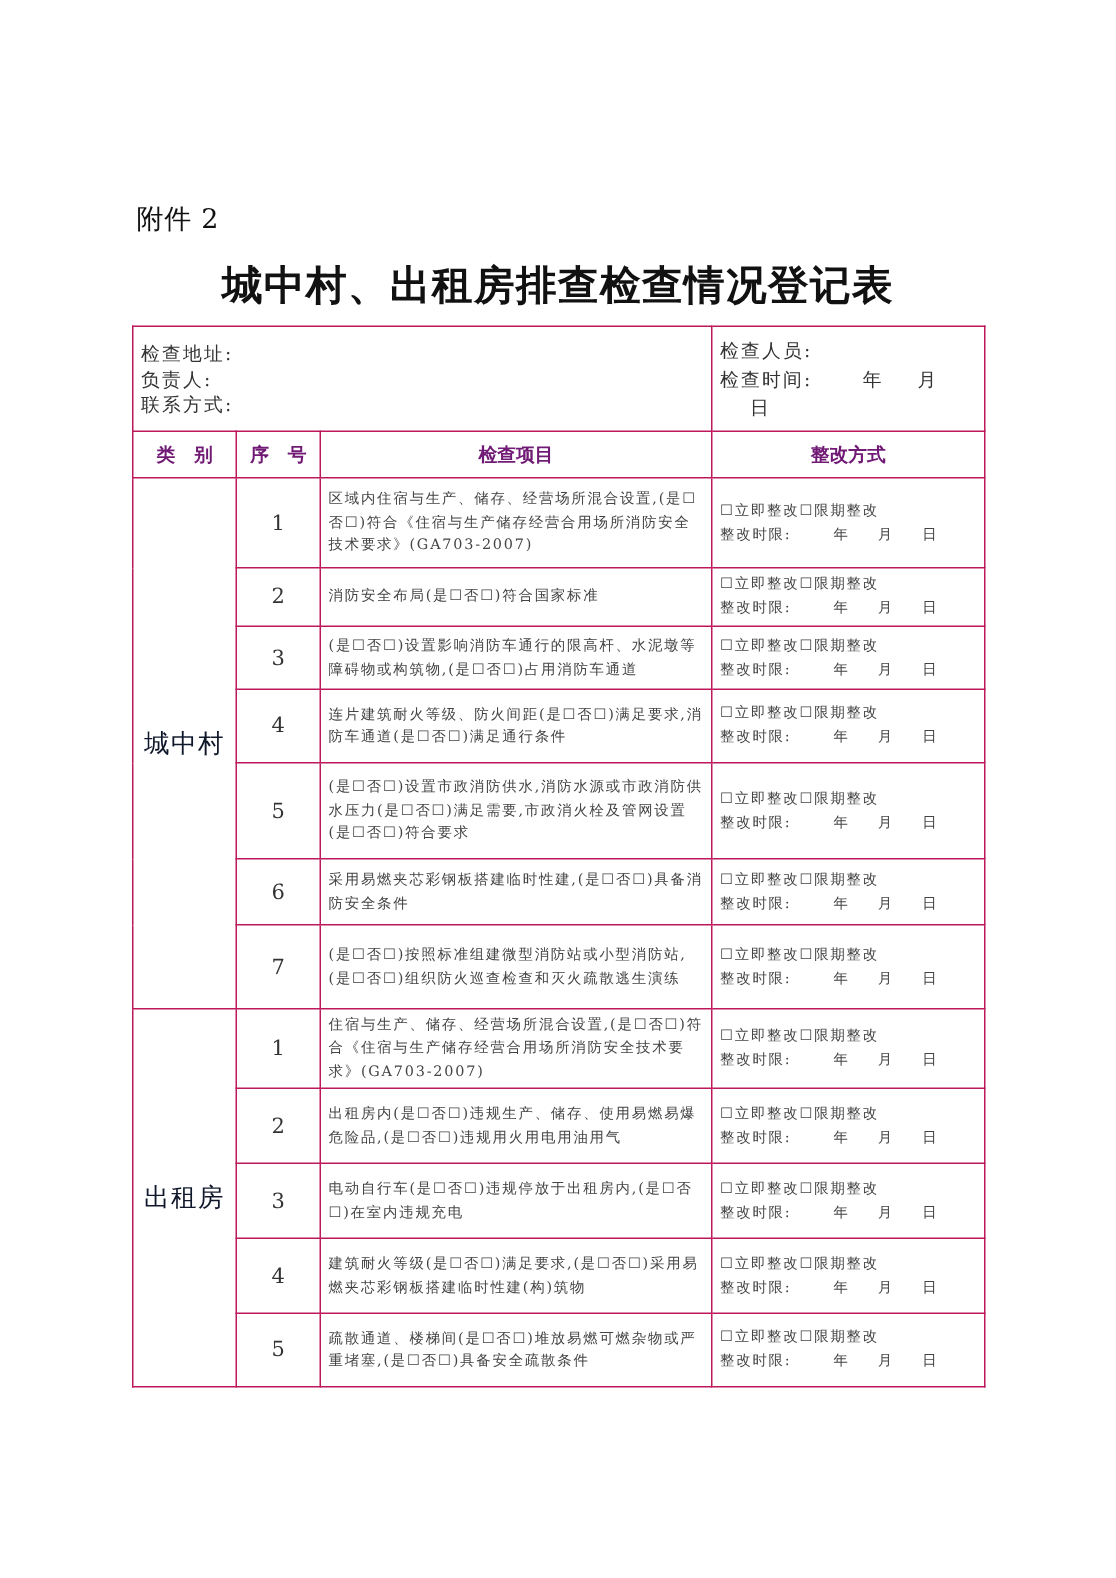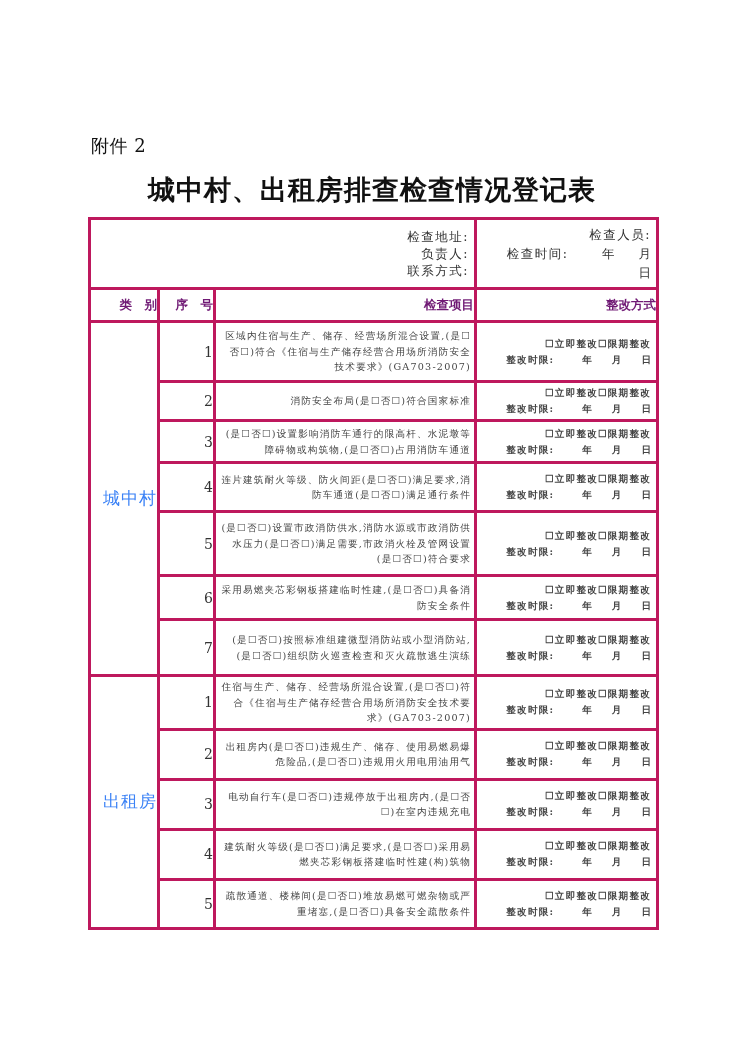--- a/index.html
+++ b/index.html
@@ -1,28 +1,28 @@
 <!DOCTYPE html>
 <html><head>
 <meta charset="utf-8">
 <style>
   html, body { margin:0; padding:0; background:#ffffff; }
   body { width:744px; height:1052px; position:relative; overflow:hidden; font-family:"DejaVu Serif", serif; color:#1a1a1a; }
   .attachment { position:absolute; left:91px; top:134px; font-size:18px; font-family:"DejaVu Sans", sans-serif; color:#111; letter-spacing:0.5px;text-align:center; }
   .attachment .num { font-family:"DejaVu Serif", serif; }
   .title { position:absolute; left:0; width:744px; top:172px; text-align:center; font-size:27px; font-weight:bold; font-family:"DejaVu Serif", serif; color:#111; letter-spacing:1px; }
   table.form { position:absolute; left:88px; top:217px; width:568px; border-collapse:collapse; table-layout:fixed; }
-  table.form td { border:3px solid #be185d; padding:0; vertical-align:middle;text-align:right; }
+  table.form td { border:1px solid #be185d; padding:0; vertical-align:middle; }
   .info-left { padding:4px 5px !important; font-size:12.5px; line-height:17px; letter-spacing:1.5px; color:#333; }
   .info-right { padding:4px 5px !important; font-size:12.5px; line-height:19px; letter-spacing:1.5px; color:#333; }
   .hdr td { height:30px; text-align:center; font-family:"DejaVu Sans", sans-serif; font-weight:bold; font-size:12.5px; color:#701a75; }
-  .cat { text-align:center; font-family:"DejaVu Sans", sans-serif; font-size:17px; color:#3b82f6; letter-spacing:1px; }
+  .cat { text-align:center; font-family:"DejaVu Sans", sans-serif; font-size:17px; color:#0f172a; letter-spacing:1px; }
   .seq { text-align:center; font-size:14px; color:#333; }
   .item { font-size:9.6px; line-height:15.5px; padding:2px 3px 2px 5px !important; color:#444; letter-spacing:1.2px; }
-  .fix { font-size:9.6px; line-height:16px; padding:2px 5px !important; color:#444; letter-spacing:1.2px;font-weight:bold; }
+  .fix { font-size:9.6px; line-height:16px; padding:2px 5px !important; color:#444; letter-spacing:1.2px; }
   .fix .ln2 span { display:inline-block; }
   .ymd { letter-spacing:0; }
   .ymd span { display:inline-block; margin-left:20px; }
   .ymd span:first-child { margin-left:28px; }
 </style>
 </head>
 <body>
 
 <div class="attachment">
   <span>附件</span>

